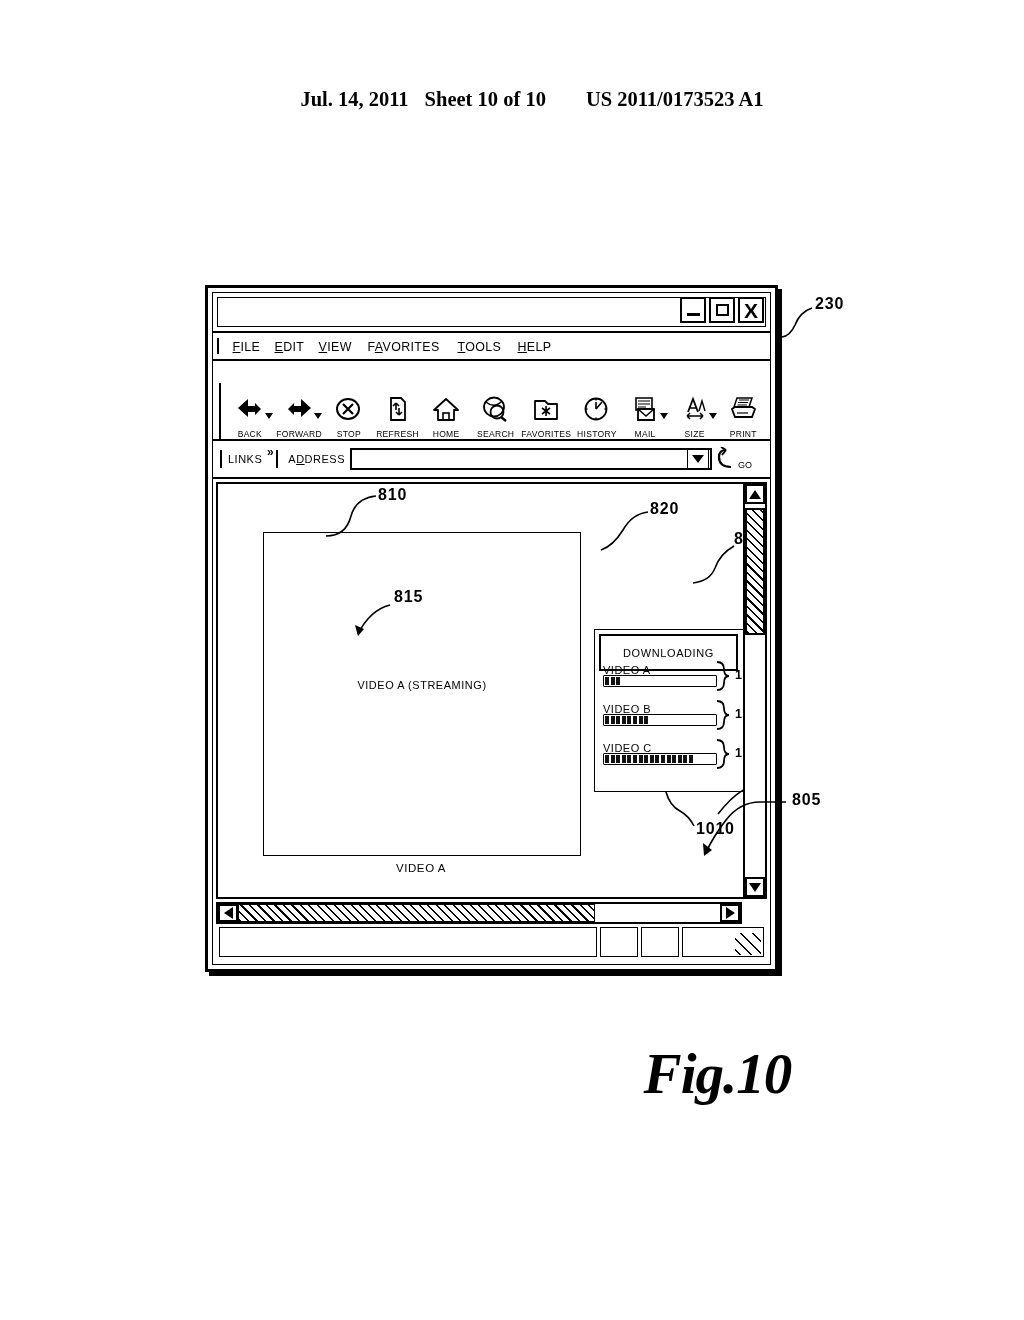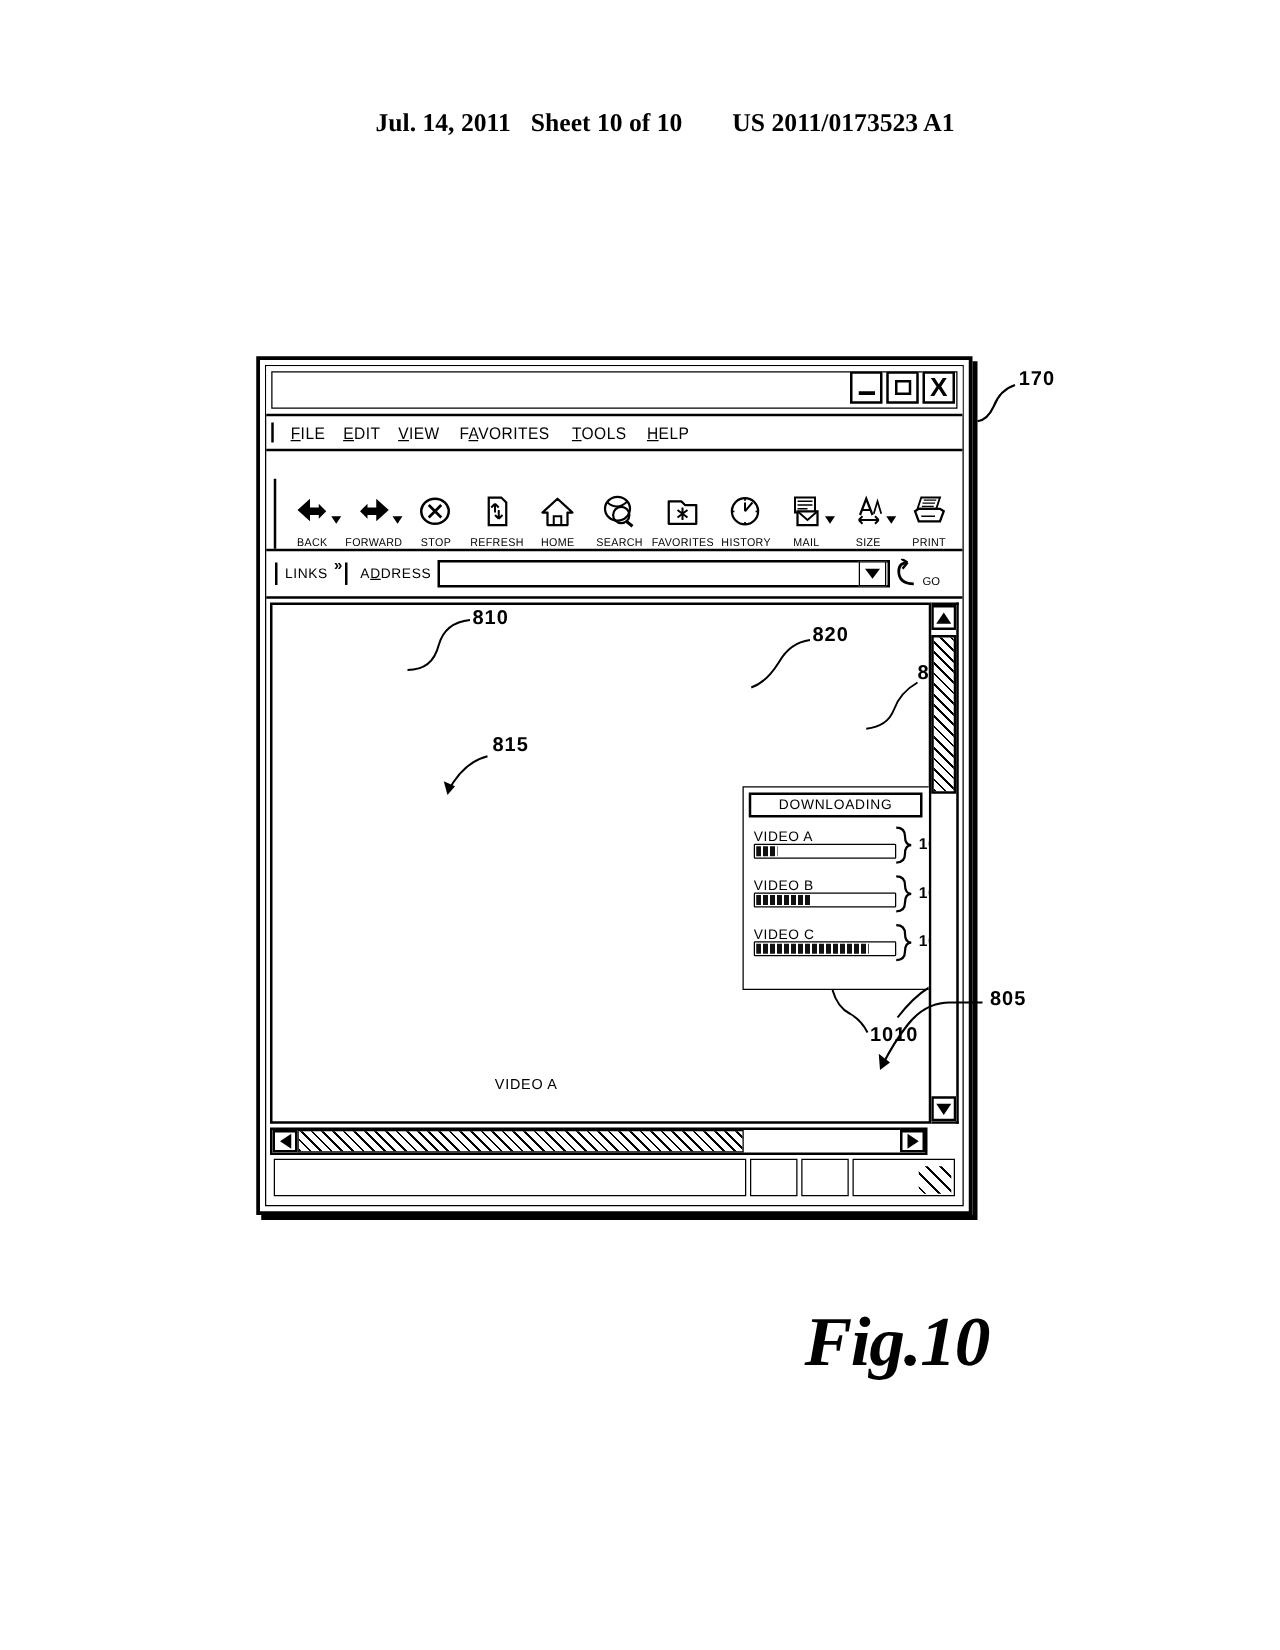--- a/index.html
+++ b/index.html
@@ -252,21 +252,21 @@
     display:flex;align-items:center;justify-content:center;
     font-size:11px;letter-spacing:0.4px;
     font-family:"Liberation Sans Narrow","Liberation Sans", sans-serif;
     transform:scaleX(0.96);
   }
   #downloading-panel{
     position:absolute;left:376px;top:145px;width:155px;height:161px;
     border:1px solid #000;background:#fff;
   }
   #downloading-title{
-    position:absolute;left:4px;top:4px;right:12px;height:20px;
+    position:absolute;left:4px;top:4px;right:12px;height:37px;
     border:2px solid #000;box-sizing:border-box;
     display:flex;align-items:center;justify-content:center;
     font-size:11px;letter-spacing:0.6px;
     font-family:"Liberation Sans Narrow","Liberation Sans", sans-serif;
   }
   .dl-item{position:absolute;left:8px;width:114px;}
   .dl-name{
     font-size:11px;letter-spacing:0.5px;
     font-family:"Liberation Sans Narrow","Liberation Sans", sans-serif;
   }
@@ -482,20 +482,23 @@
         </svg>
         <span class="golabel">GO</span>
       </div>
     </div>
 
     <div id="content-area">
       <div id="content-row">
 
         <div id="page-view">
 
+          <div id="video-frame">
+            <div id="video-streaming-label">VIDEO A (STREAMING)</div>
+          </div>
           <div id="video-caption">VIDEO A</div>
 
 
           <div id="downloading-panel">
             <div id="downloading-title">DOWNLOADING</div>
 
             <div class="dl-item" style="top:34px">
               <div class="dl-name">VIDEO A</div>
               <div class="dl-bar">
                 <div class="dl-fill" style="width:15%"></div>
@@ -594,17 +597,17 @@
 </div>
 
 <div id="callout-layer">
   <svg width="1024" height="1320">
 
     <path d="M782 337 Q790 336 795 325 Q800 312 812 308" fill="none" stroke="#000" stroke-width="1.7"></path>
 
     <path d="M786 802 L760 802 Q740 802 726 820 Q715 834 706 852" fill="none" stroke="#000" stroke-width="1.7"></path>
     <path d="M704 856 L703 843 L712 850 Z" fill="#000"></path>
   </svg>
-  <div class="refnum" style="left:815px;top:295px">170</div>
+  <div class="refnum" style="left:815px;top:295px">230</div>
   <div class="refnum" style="left:792px;top:791px">805</div>
 </div>
 
 <div id="fig-caption">Fig.10</div>
 
 </body></html>

